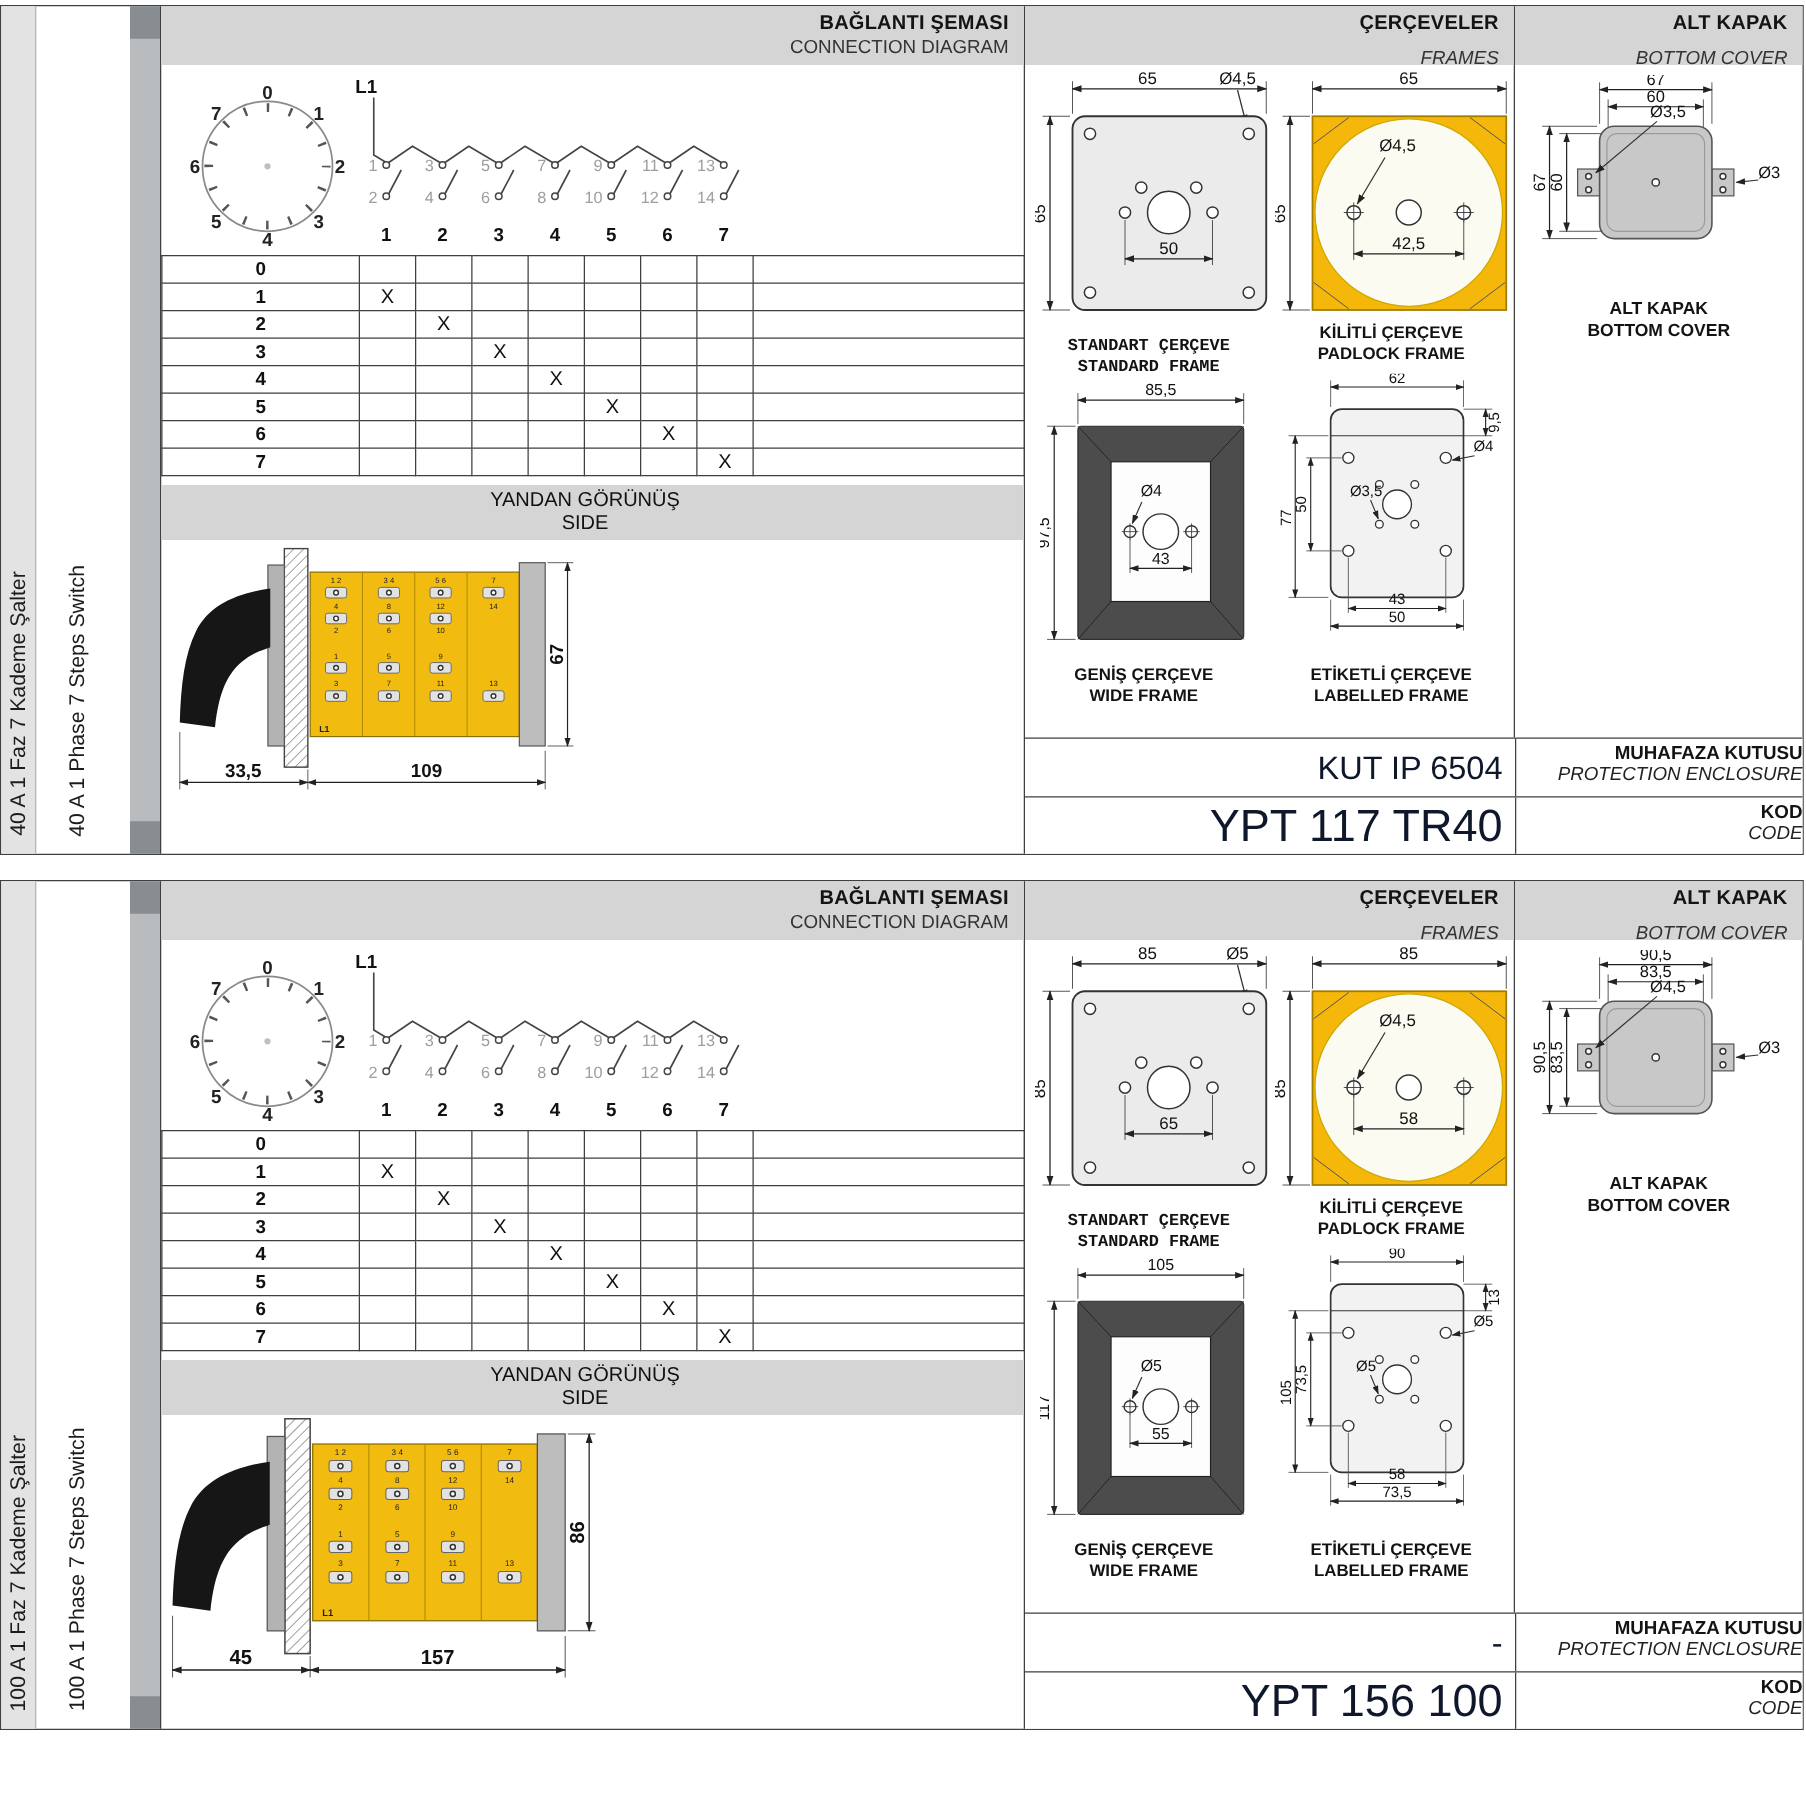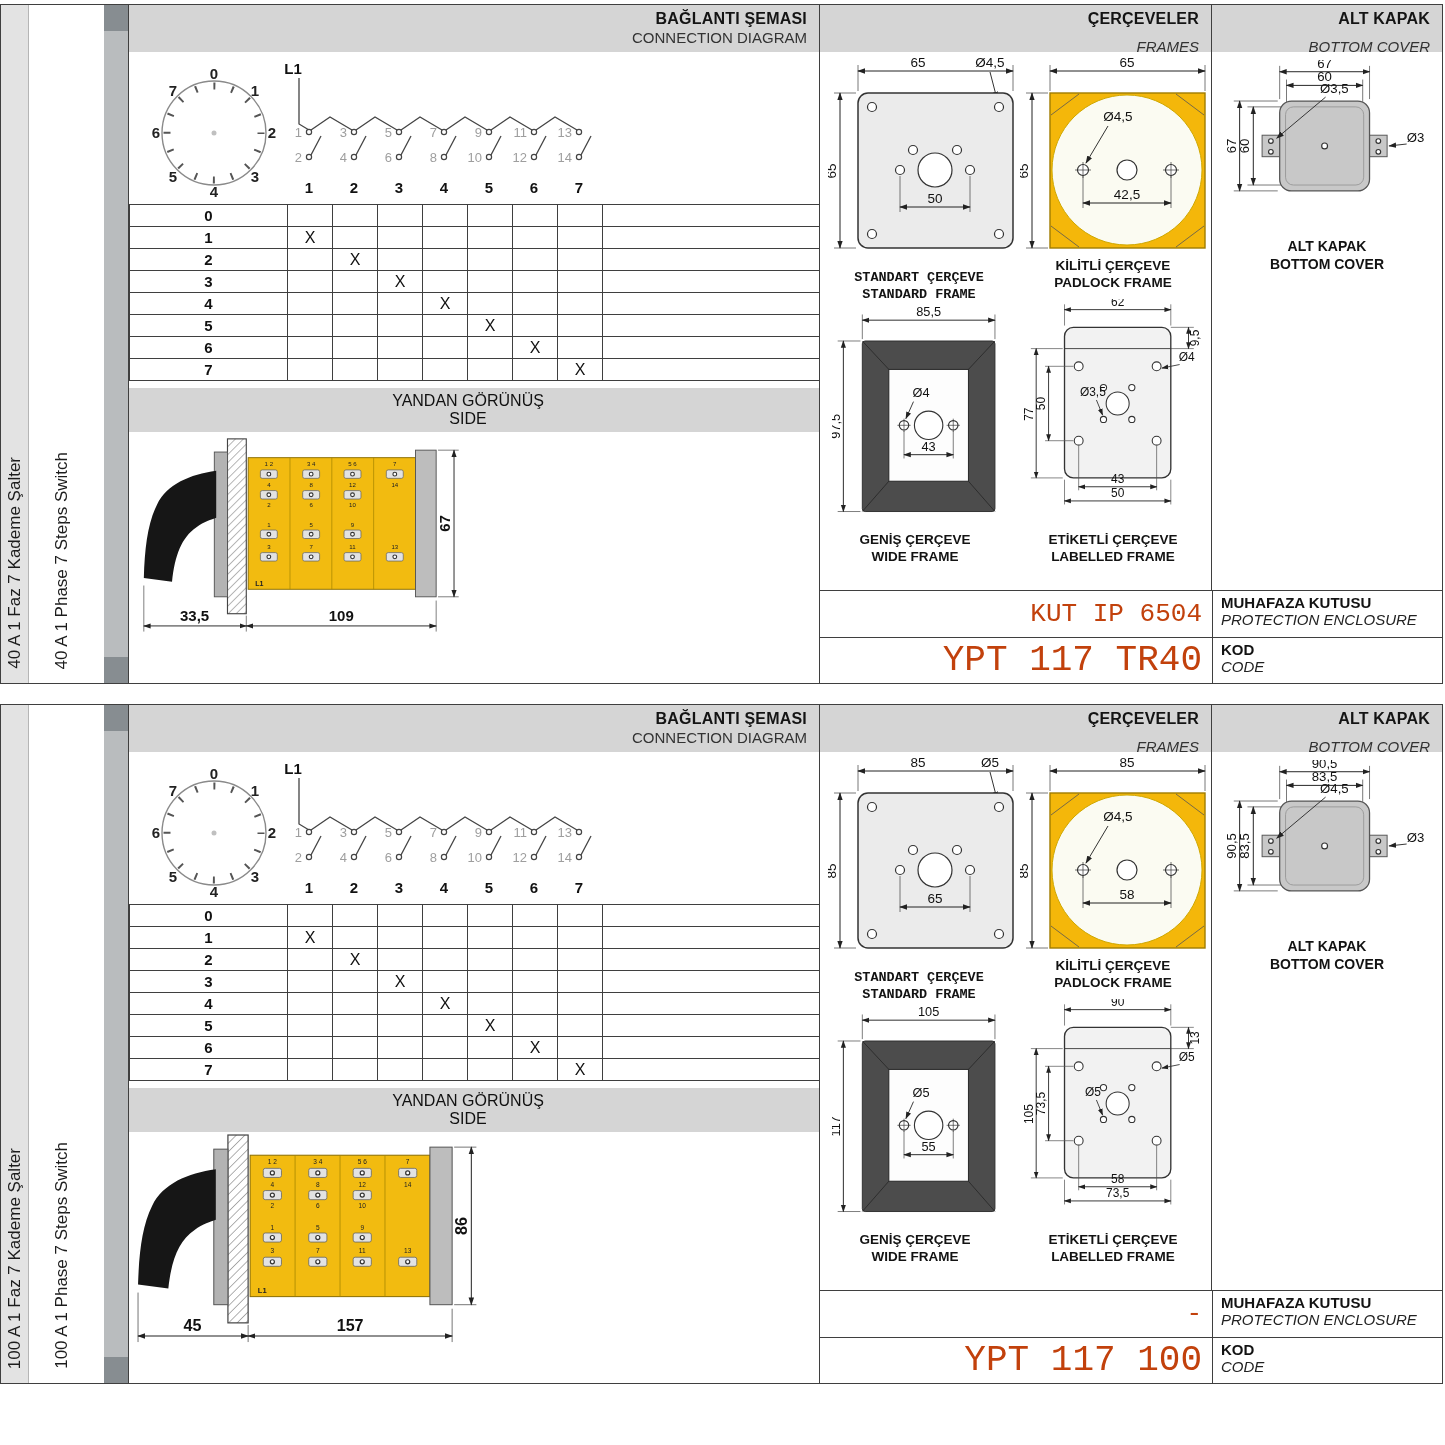--- a/index.html
+++ b/index.html
@@ -33,23 +33,23 @@
   .sv{position:absolute;left:12px;top:432px;}
   #p1 .sv{left:6px;top:428px;}
   .fr{position:absolute;}
   .fr-a{left:8px;top:50px;} .fr-b{left:200px;top:50px;} .fr-c{left:12px;top:300px;} .fr-d{left:202px;top:294px;}
   .cap{position:absolute;width:190px;text-align:center;font-weight:bold;font-size:13.5px;line-height:17px;color:#131313;}
   .cap-a{left:4px;top:264px;font-family:Liberation Mono, monospace;} .cap-b{left:198px;top:252px;text-align:center;} .cap-c{left:0px;top:526px;} .cap-d{left:198px;top:526px;}
   .cover-svg{position:absolute;left:12px;top:55px;}
   .cover-cap{position:absolute;left:0;top:232px;width:100%;text-align:center;font-weight:bold;font-size:14px;line-height:18px;color:#131313;}
   .row{position:absolute;left:691px;right:0;height:47px;border-top:1px solid #3f3f3f;background:#fff;}
   .row.enc{top:585px;} .row.code{top:632px;height:46px;}
-  .row .val{position:absolute;left:0;top:0;width:392px;height:100%;padding-right:10px;font-size:26px;color:#c2410c;display:flex;align-items:center;justify-content:flex-end;font-family:Liberation Mono, monospace;}
+  .row .val{position:absolute;left:0;top:0;width:392px;height:100%;padding-right:10px;font-size:26px;color:#0f172a;display:flex;align-items:center;justify-content:flex-end;}
   .row.code .val{font-size:36px;}
-  .row .lab{position:absolute;left:392px;right:0;top:0;height:100%;border-left:1px solid #3f3f3f;padding:3px 0 0 8px;text-align:left;}
+  .row .lab{position:absolute;left:392px;right:0;top:0;height:100%;border-left:1px solid #3f3f3f;padding:3px 0 0 8px;text-align:right;}
   .l1{font-weight:bold;font-size:15px;color:#131313;}
   .l2{font-style:italic;font-size:15px;color:#222;}
   
   .dt{font-size:13.5px;fill:#111;text-anchor:middle;}
   .dtb{font-size:16px;font-weight:bold;fill:#111;text-anchor:middle;}
   .dim{stroke:#222;stroke-width:1;marker-start:url(#ar);marker-end:url(#ar);}
   .ext{stroke:#555;stroke-width:.8;}
   .ldr{stroke:#333;stroke-width:1;marker-end:url(#ar);}
   .hole{fill:#fff;stroke:#333;stroke-width:1.2;}
   .ctr{stroke:#333;stroke-width:.7;}
@@ -1034,20 +1034,20 @@
     </div>
 
     <div class="row enc">
       <div class="val">-</div>
       <div class="lab">
         <div class="l1">MUHAFAZA KUTUSU</div>
         <div class="l2">PROTECTION ENCLOSURE</div>
       </div>
     </div>
     <div class="row code">
-      <div class="val">YPT 117 100</div>
+      <div class="val">YPT 156 100</div>
       <div class="lab">
         <div class="l1">KOD</div>
         <div class="l2">CODE</div>
       </div>
     </div>
   </div>
 </div>
 
 </body></html>

